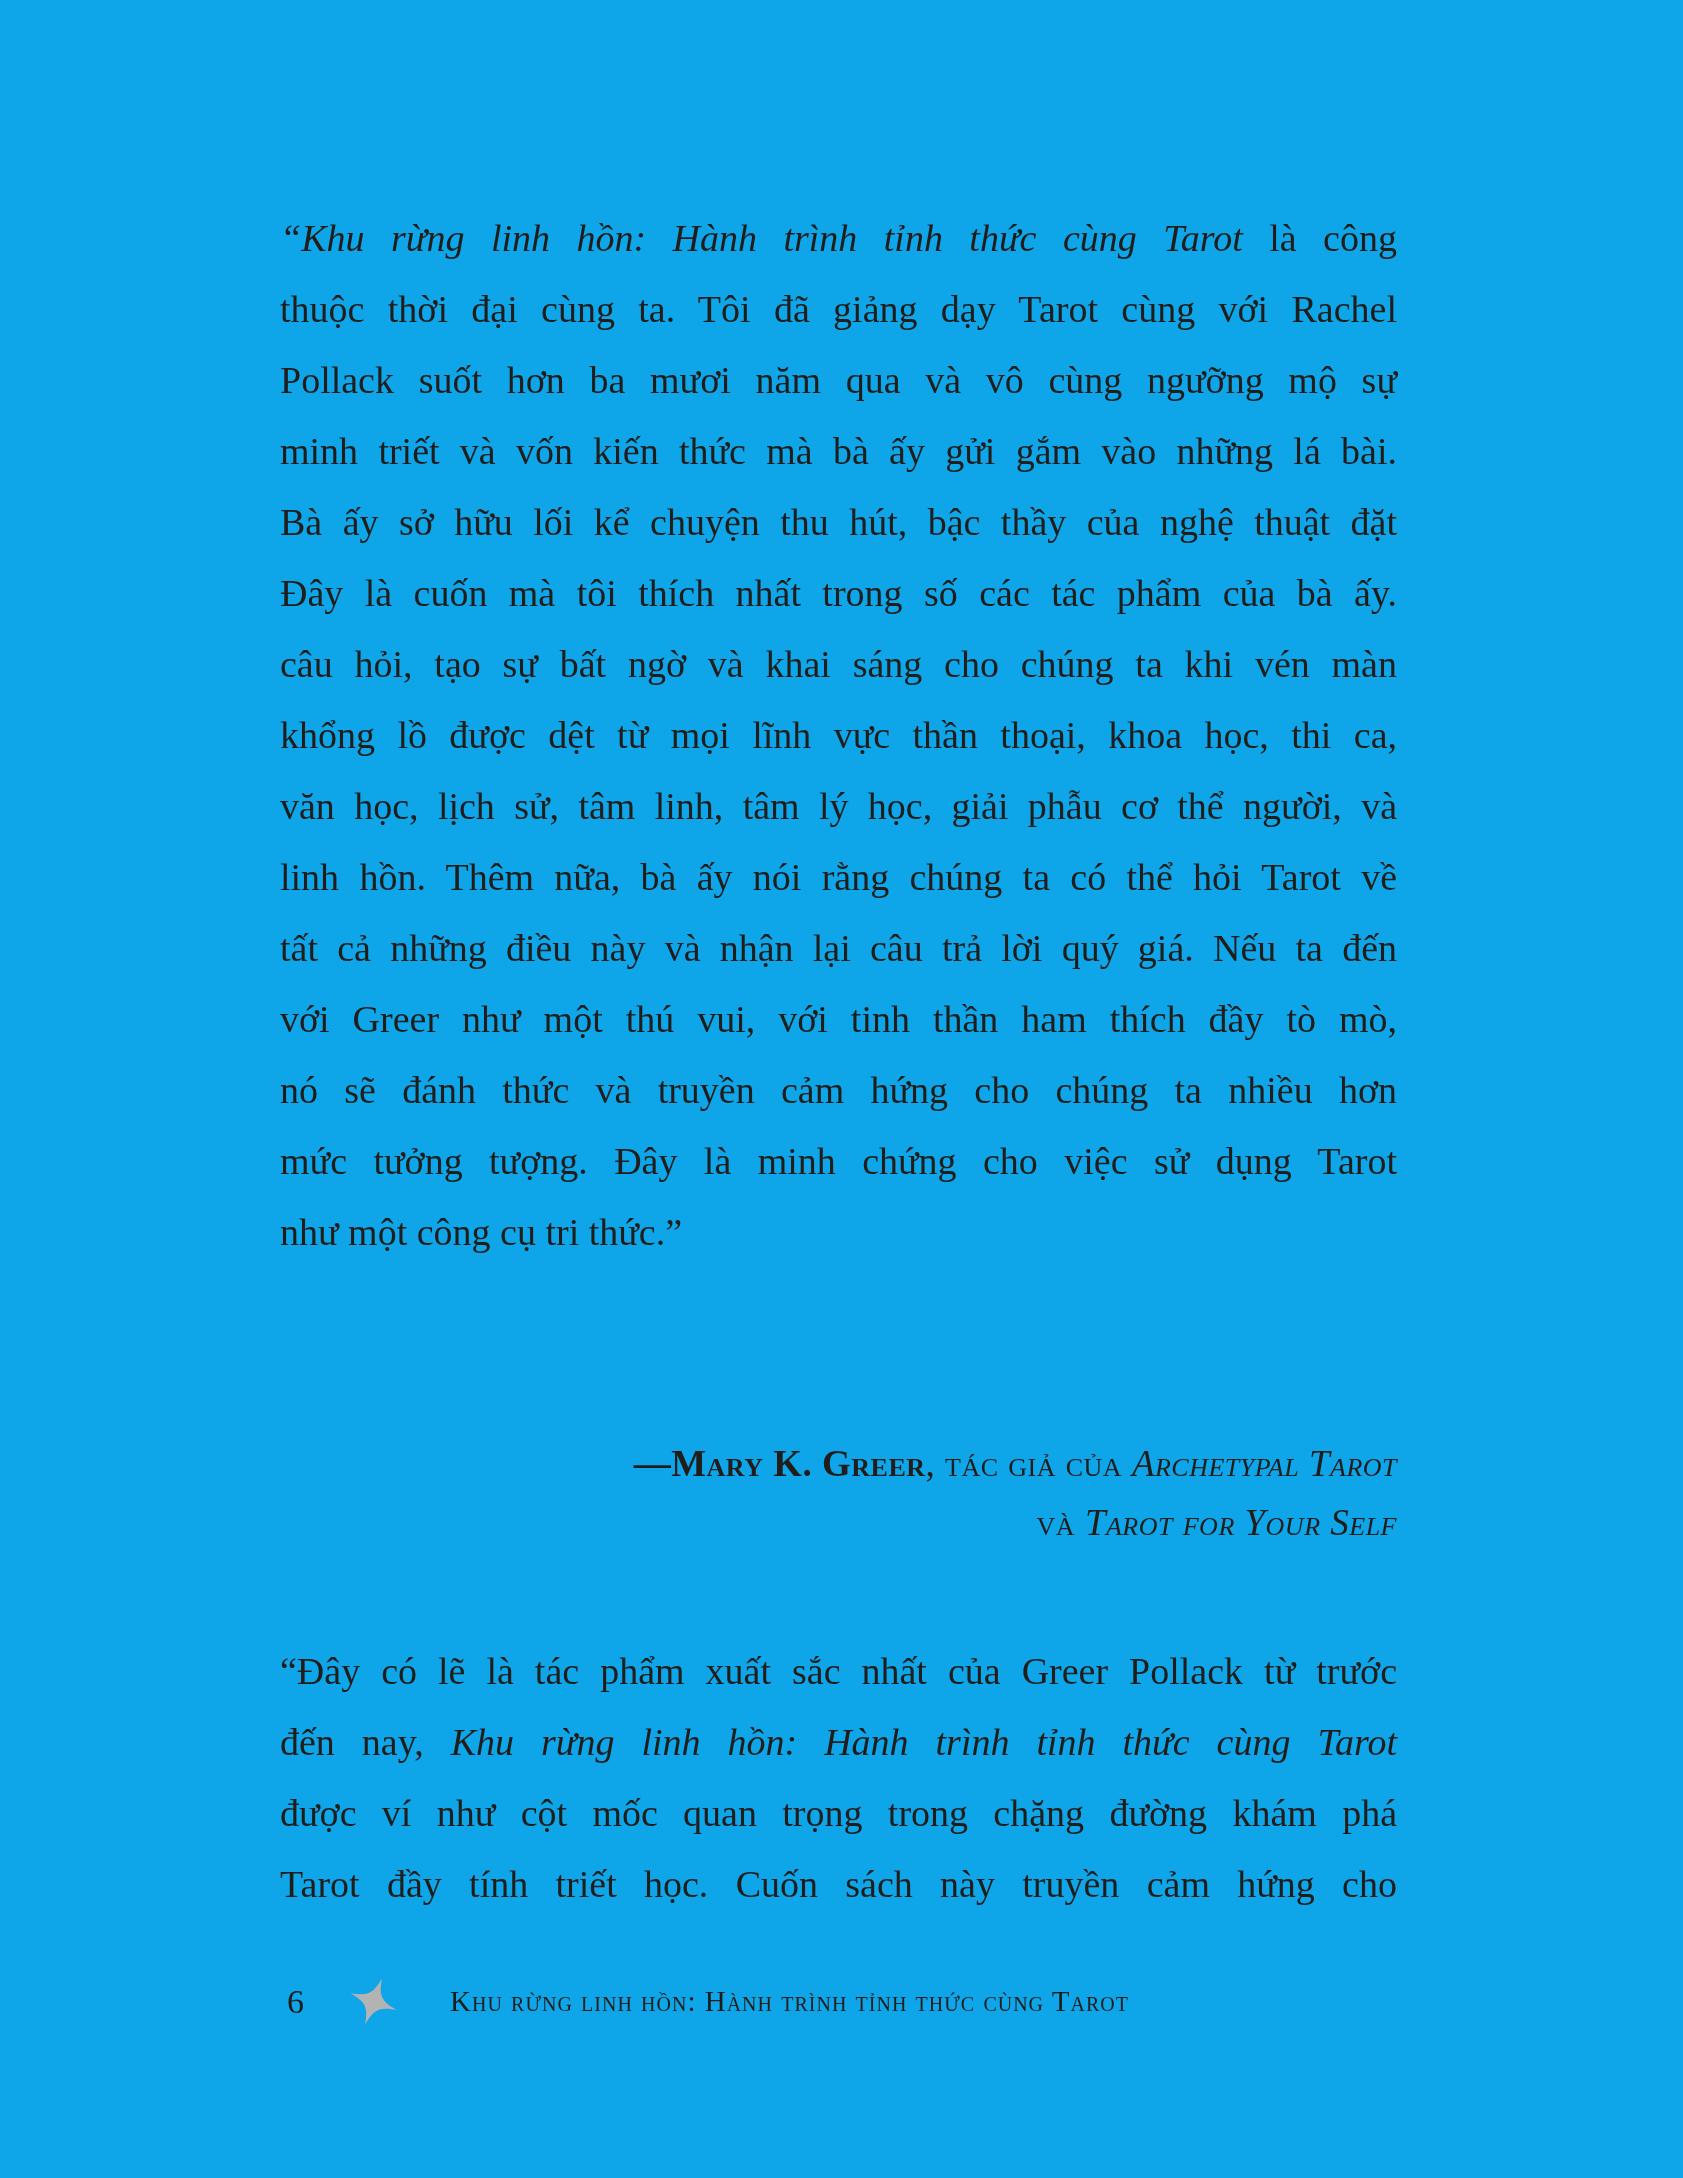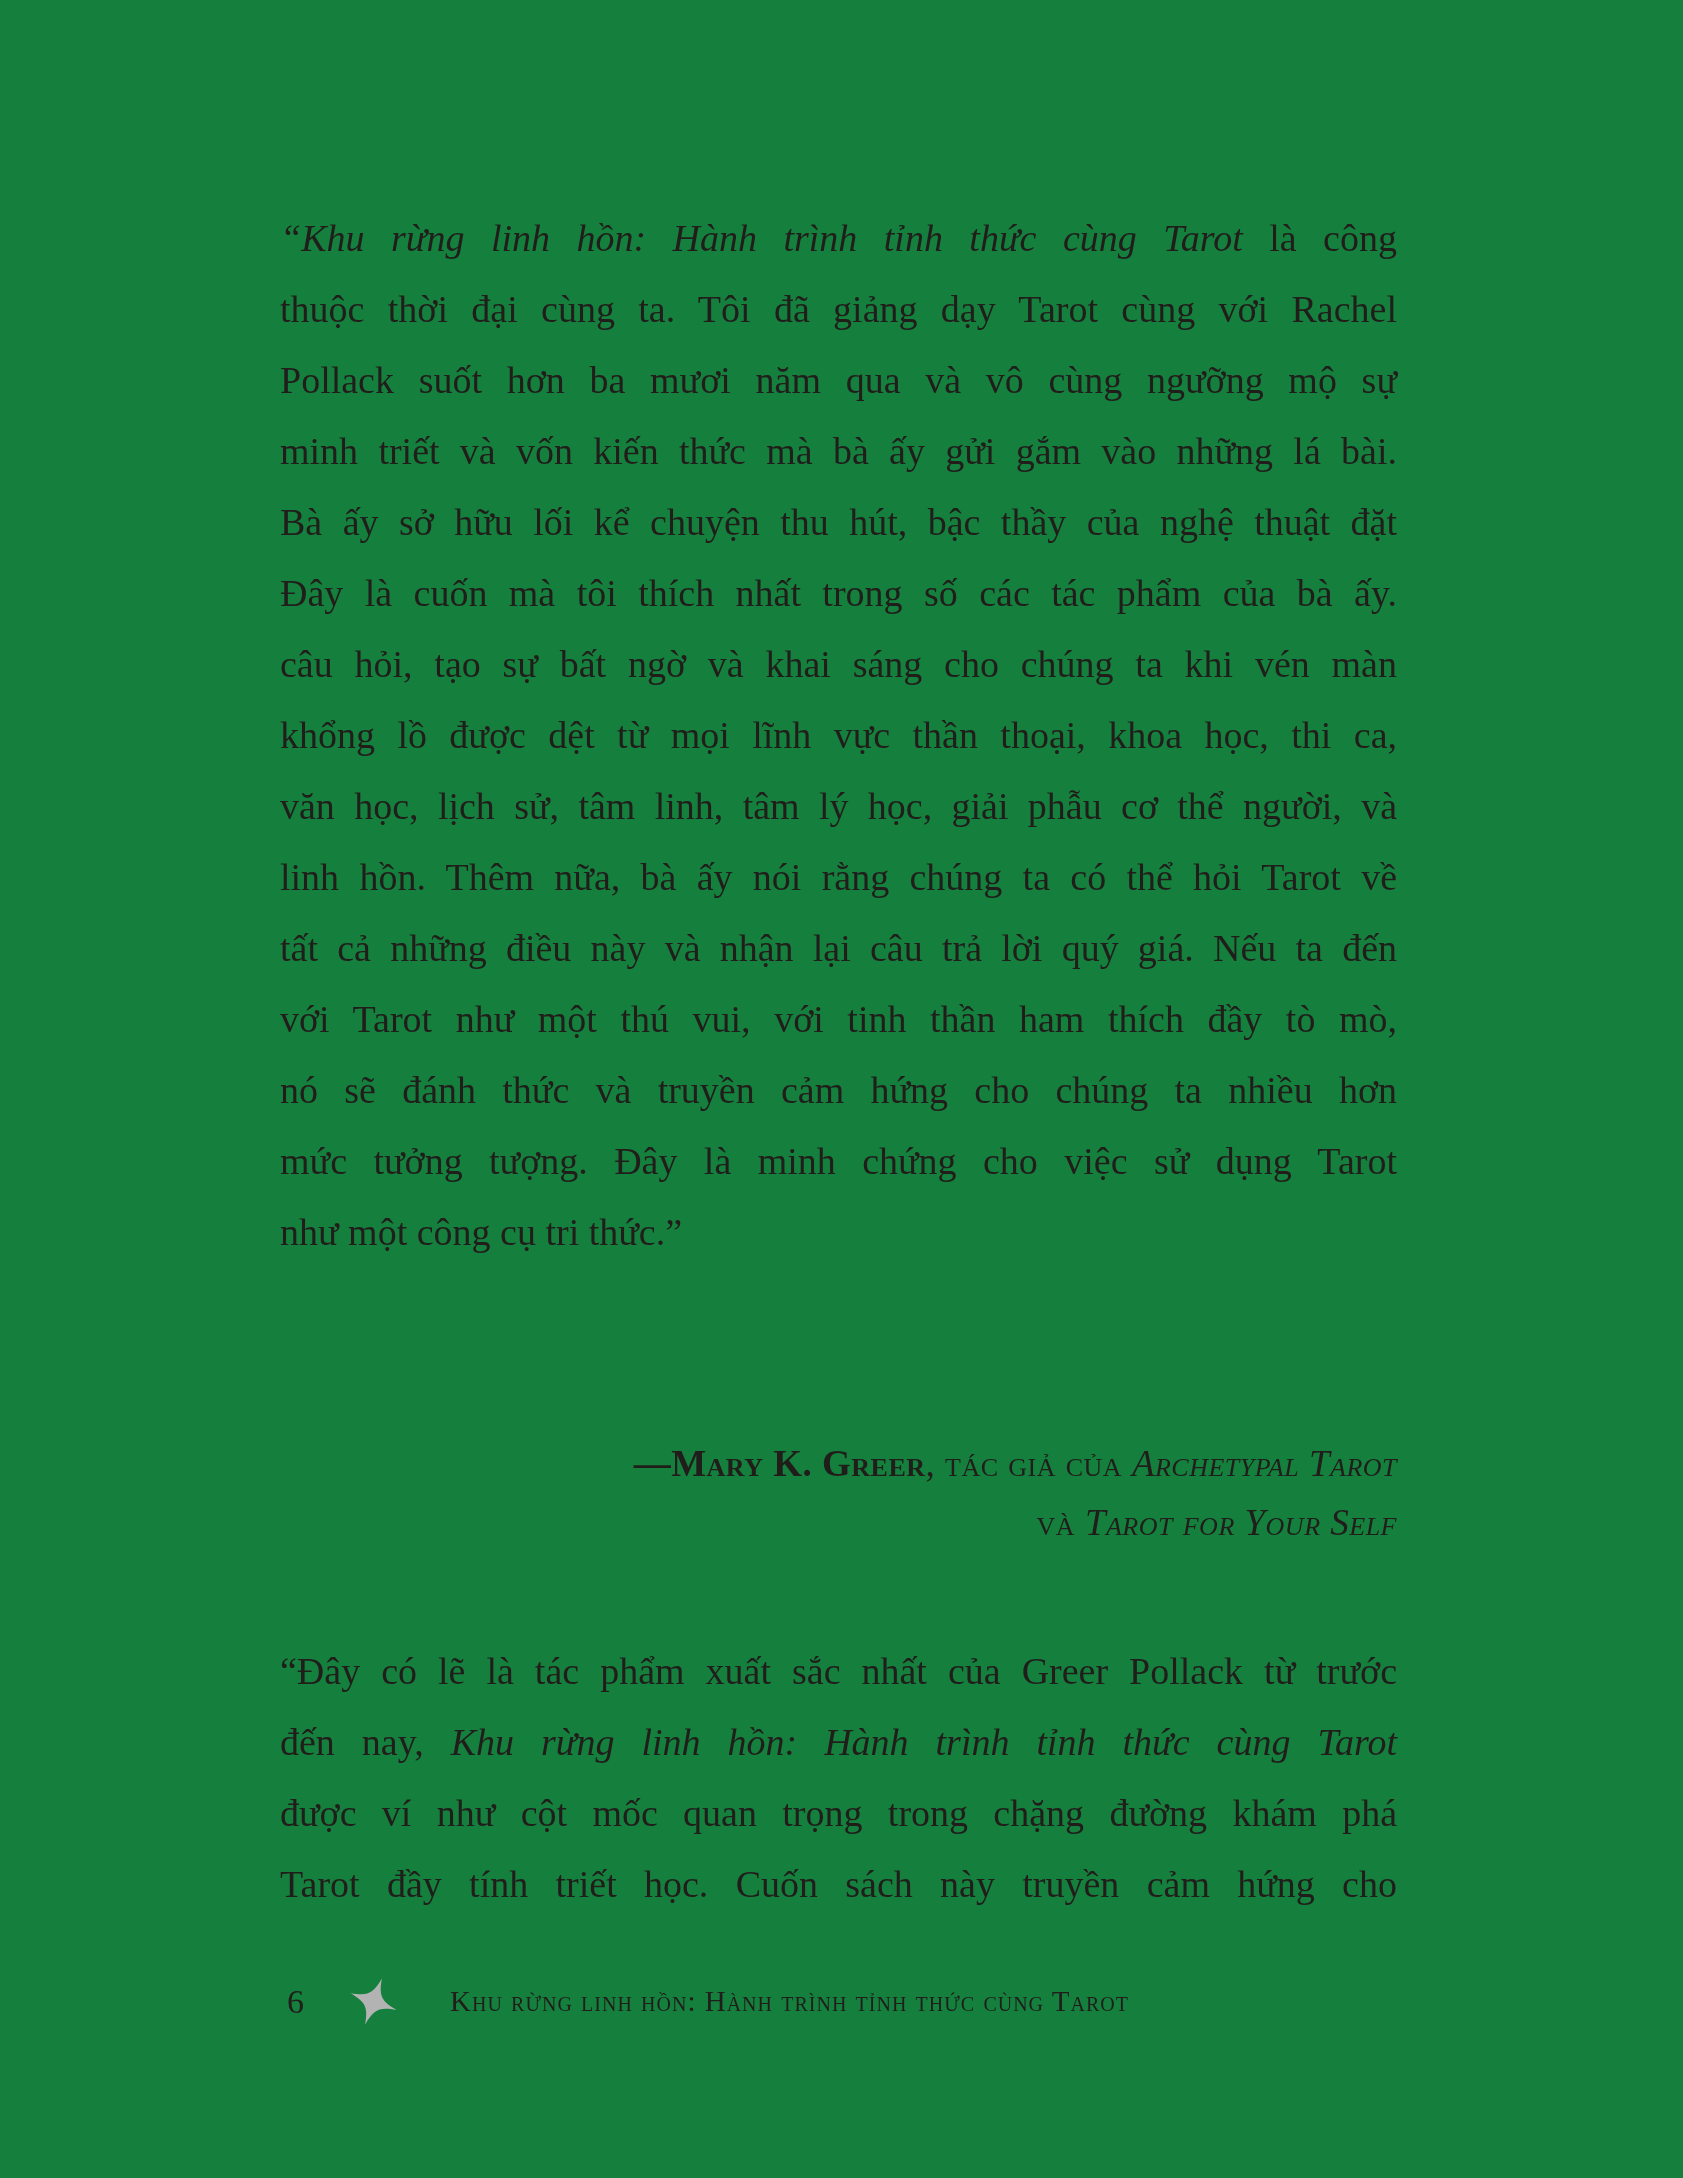--- a/index.html
+++ b/index.html
@@ -5,21 +5,21 @@
   html,body { margin:0; padding:0; }
   body {
     width:1683px; height:2178px;
     background:#ffffff;
     font-family:"Liberation Serif","DejaVu Serif",serif;
     color:#201d1b;
   }
   .page {
     position:relative;
     width:1683px; height:2178px;
-    background:#15803d;
+    background:#0ea5e9;
     overflow:hidden;
   }
   .text-block {
     position:absolute;
     left:280px;
     width:1117px;
     font-size:38px;
     line-height:71px;
     text-justify:inter-word;
   }
@@ -74,21 +74,21 @@
       <div class="line just"><span>thuộc thời đại cùng ta. Tôi đã giảng dạy Tarot cùng với Rachel</span></div>
       <div class="line just"><span>Pollack suốt hơn ba mươi năm qua và vô cùng ngưỡng mộ sự</span></div>
       <div class="line just"><span>minh triết và vốn kiến thức mà bà ấy gửi gắm vào những lá bài.</span></div>
       <div class="line just"><span>Bà ấy sở hữu lối kể chuyện thu hút, bậc thầy của nghệ thuật đặt</span></div>
       <div class="line just"><span>Đây là cuốn mà tôi thích nhất trong số các tác phẩm của bà ấy.</span></div>
       <div class="line just"><span>câu hỏi, tạo sự bất ngờ và khai sáng cho chúng ta khi vén màn</span></div>
       <div class="line just"><span>khổng lồ được dệt từ mọi lĩnh vực thần thoại, khoa học, thi ca,</span></div>
       <div class="line just"><span>văn học, lịch sử, tâm linh, tâm lý học, giải phẫu cơ thể người, và</span></div>
       <div class="line just"><span>linh hồn. Thêm nữa, bà ấy nói rằng chúng ta có thể hỏi Tarot về</span></div>
       <div class="line just"><span>tất cả những điều này và nhận lại câu trả lời quý giá. Nếu ta đến</span></div>
-      <div class="line just"><span>với Tarot như một thú vui, với tinh thần ham thích đầy tò mò,</span></div>
+      <div class="line just"><span>với Greer như một thú vui, với tinh thần ham thích đầy tò mò,</span></div>
       <div class="line just"><span>nó sẽ đánh thức và truyền cảm hứng cho chúng ta nhiều hơn</span></div>
       <div class="line just"><span>mức tưởng tượng. Đây là minh chứng cho việc sử dụng Tarot</span></div>
       <div class="line"><span>như một công cụ tri thức.”</span></div>
     </div>
 
   <div id="attribution">
       <div class="line"><span class="bd sc">—Mary K. Greer</span><span class="sc">, tác giả của </span><span class="it sc">Archetypal Tarot</span></div>
       <div class="line"><span class="sc">và </span><span class="it sc">Tarot for Your Self</span></div>
     </div>
 

